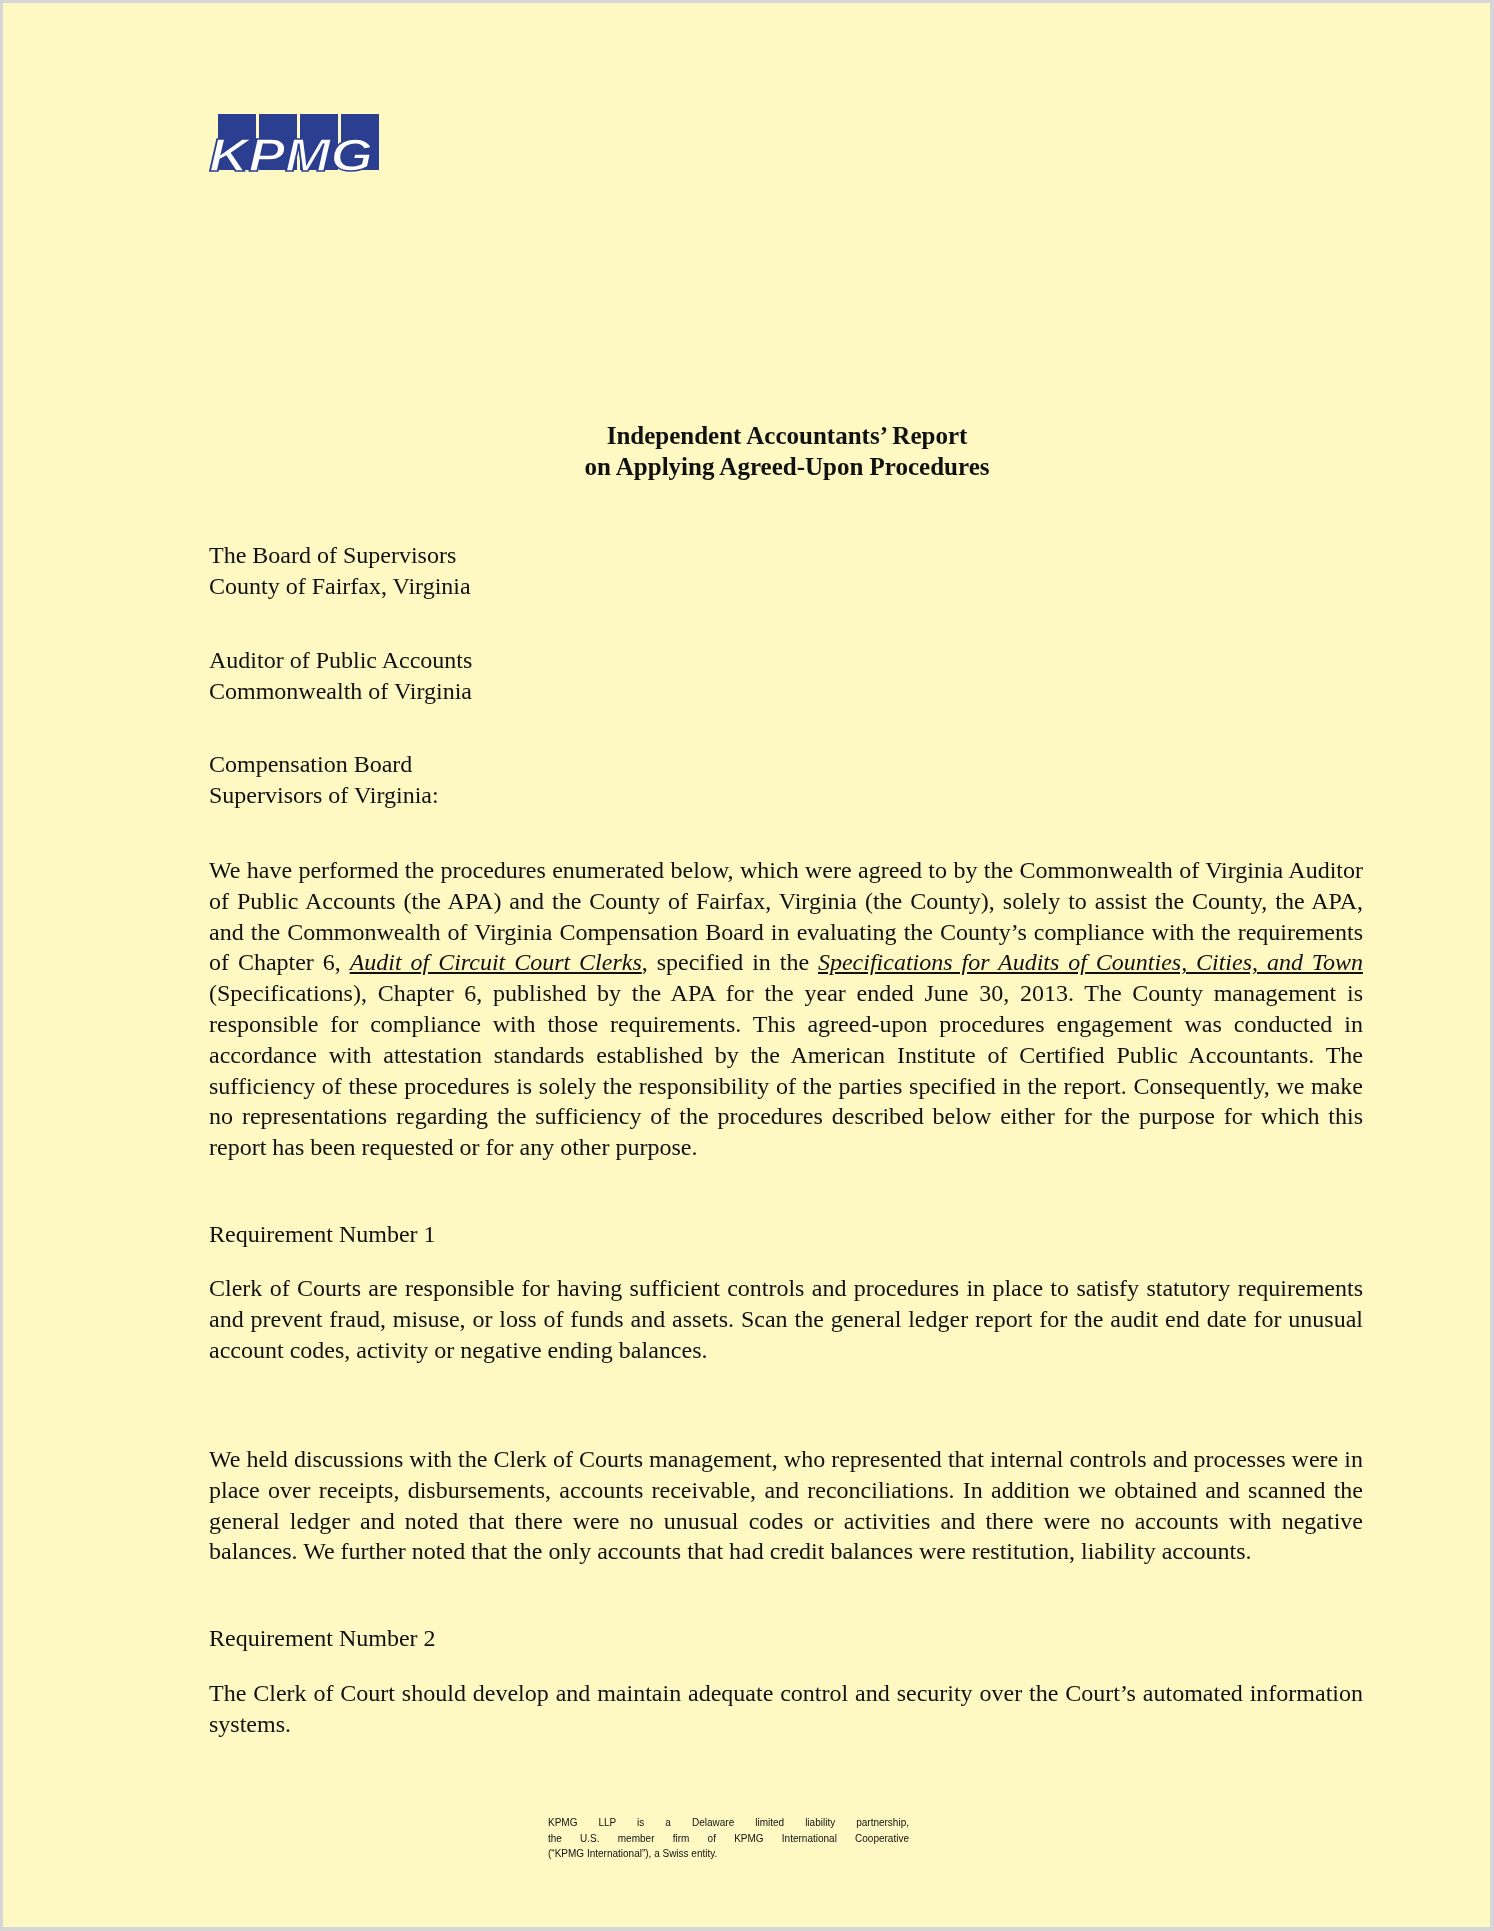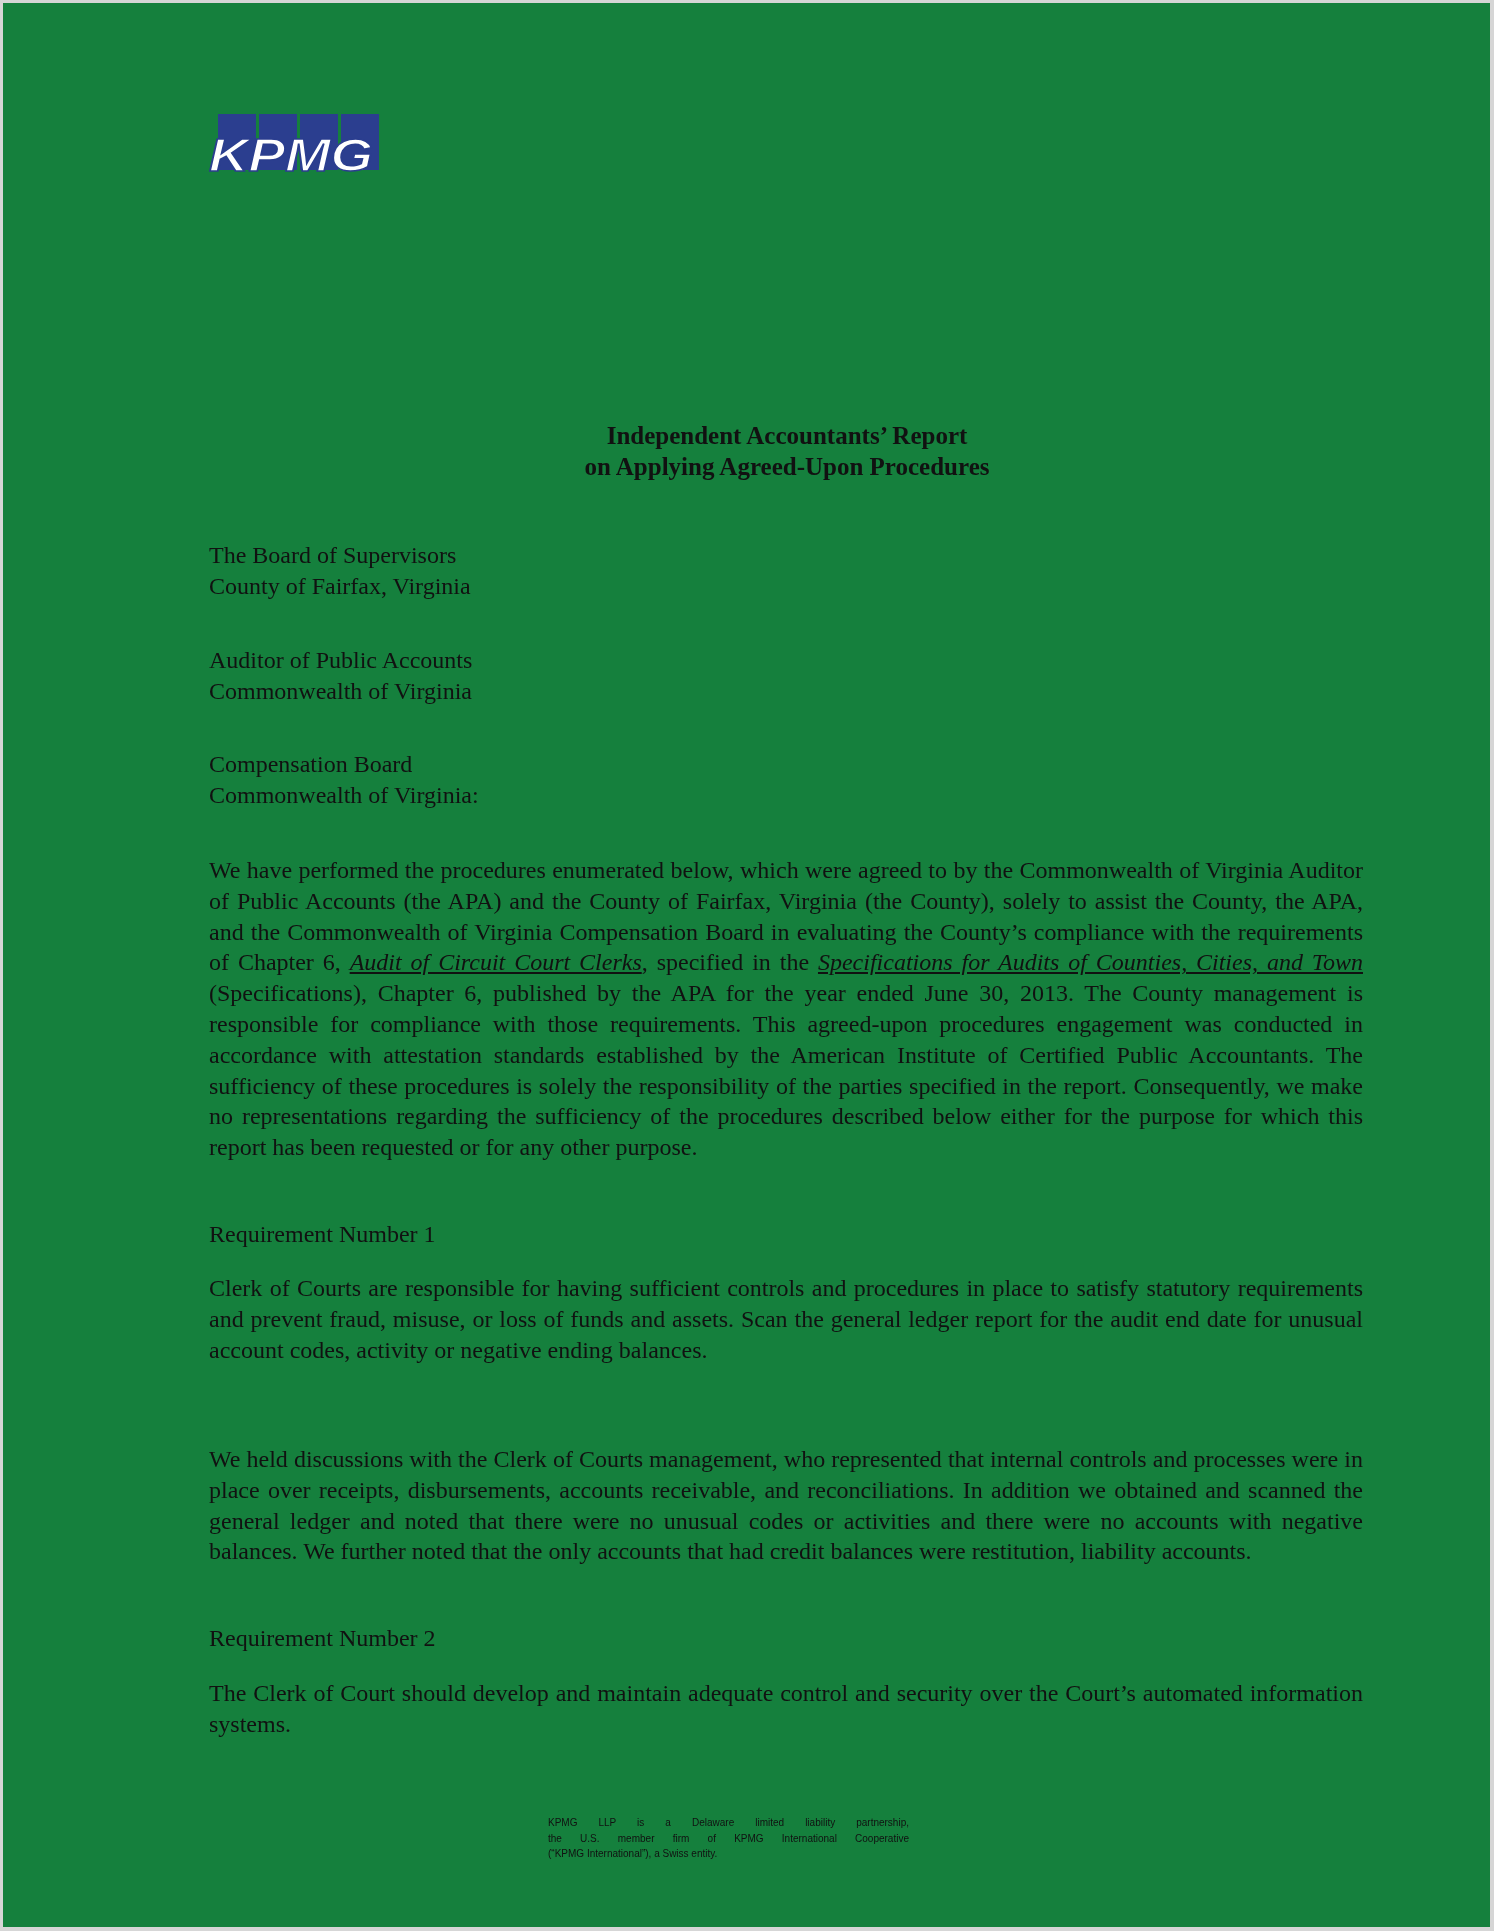--- a/index.html
+++ b/index.html
@@ -2,21 +2,21 @@
 <html><head>
 <meta charset="utf-8">
 <style>
   html, body { margin: 0; padding: 0; }
   body {
     width: 1494px; height: 1931px; position: relative; overflow: hidden;
     background: #d6d6d6;
   }
   .page {
     position: absolute; left: 3px; top: 3px; width: 1487px; height: 1924px;
-    background: #15803d;
+    background: #fef9c3;
   }
   .logo { position: absolute; left: 204px; top: 108px; width: 176px; height: 66px; }
   .address {
     position: absolute; left: 547px; top: 163px;
     font-family: "Liberation Sans", sans-serif; font-size: 18px; line-height: 22.5px; color: #111;
   }
   .address .firm { font-weight: bold; }
   .title {
     position: absolute; left: 0; width: 1568px; top: 418px; text-align: center;
     font-family: "Liberation Serif", serif; font-weight: bold; font-size: 25px; line-height: 30.5px; color: #111;
@@ -62,21 +62,21 @@
   <div class="addressee serif" style="top:537px">
     <div>The Board of Supervisors</div>
     <div>County of Fairfax, Virginia</div>
   </div>
   <div class="addressee serif" style="top:642px">
     <div>Auditor of Public Accounts</div>
     <div>Commonwealth of Virginia</div>
   </div>
   <div class="addressee serif" style="top:746px">
     <div>Compensation Board</div>
-    <div>Commonwealth of Virginia:</div>
+    <div>Supervisors of Virginia:</div>
   </div>
 
   <p class="para serif" style="top:852px"><span>We have performed the procedures enumerated below, which were agreed to by the Commonwealth of Virginia Auditor of Public Accounts (the APA) and the County of Fairfax, Virginia (the County), solely to assist the County, the APA, and the Commonwealth of Virginia Compensation Board in evaluating the County’s compliance with the requirements of Chapter 6, </span><i>Audit of Circuit Court Clerks</i><span>, specified in the </span><i>Specifications for Audits of Counties, Cities, and Town</i><span> (Specifications), Chapter 6, published by the APA for the year ended June 30, 2013. The County management is responsible for compliance with those requirements. This agreed-upon procedures engagement was conducted in accordance with attestation standards established by the American Institute of Certified Public Accountants. The sufficiency of these procedures is solely the responsibility of the parties specified in the report. Consequently, we make no representations regarding the sufficiency of the procedures described below either for the purpose for which this report has been requested or for any other purpose.</span></p>
 
   <div class="heading serif" style="top:1216px">Requirement Number 1</div>
   <p class="para serif" style="top:1270px">Clerk of Courts are responsible for having sufficient controls and procedures in place to satisfy statutory requirements and prevent fraud, misuse, or loss of funds and assets. Scan the general ledger report for the audit end date for unusual account codes, activity or negative ending balances.</p>
 
   <p class="para serif" style="top:1441px">We held discussions with the Clerk of Courts management, who represented that internal controls and processes were in place over receipts, disbursements, accounts receivable, and reconciliations. In addition we obtained and scanned the general ledger and noted that there were no unusual codes or activities and there were no accounts with negative balances. We further noted that the only accounts that had credit balances were restitution, liability accounts.</p>
 
   <div class="heading serif" style="top:1620px">Requirement Number 2</div>

